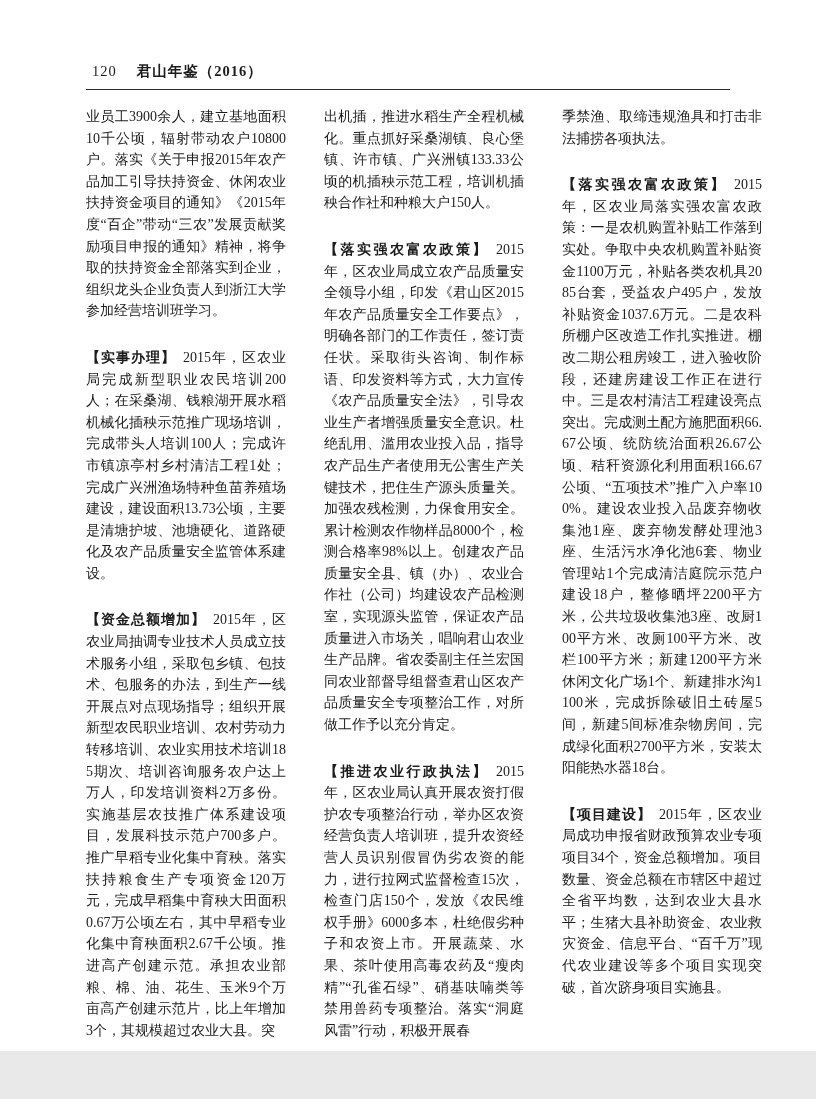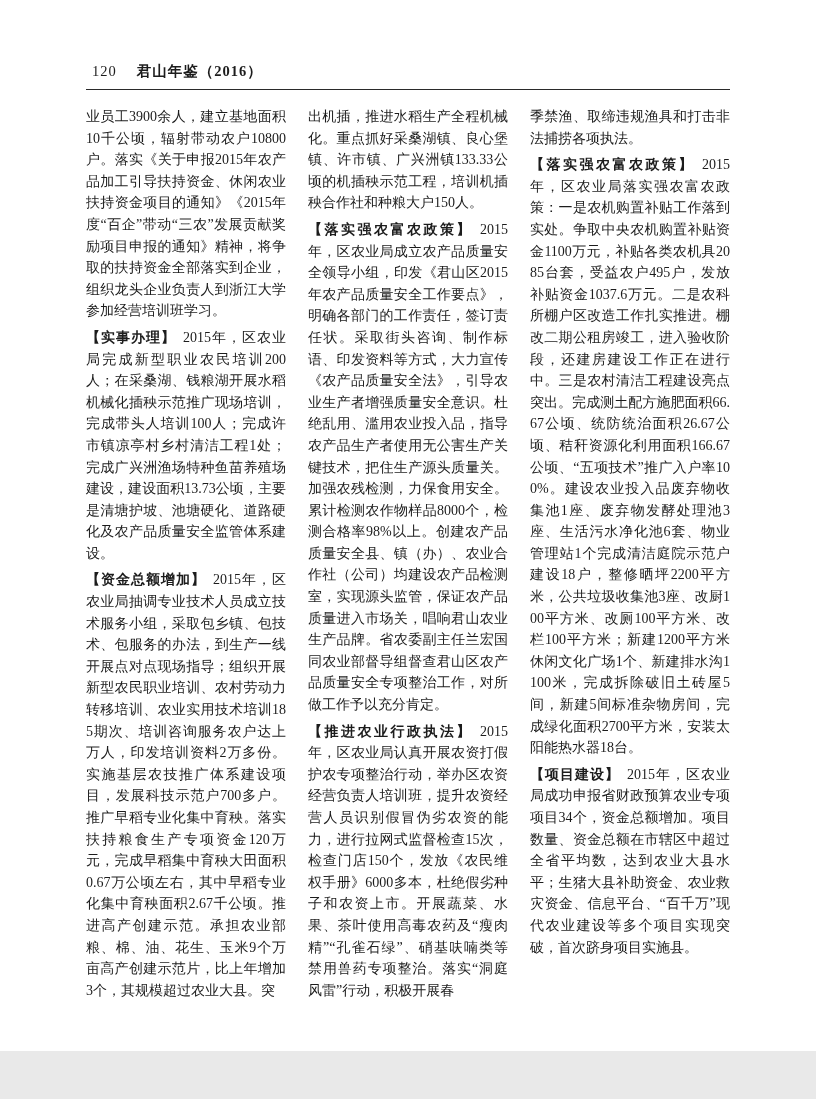--- a/index.html
+++ b/index.html
@@ -25,33 +25,33 @@
   }
   .page-num { letter-spacing: 1px; }
   .book-title { font-weight: bold; letter-spacing: 1px; }
   .header-rule {
     border: none;
     border-top: 1.5px solid #2a2a2a;
     margin: 0 0 16px 0;
   }
   .columns {
     display: flex;
-    gap: 22px;
+    gap: 38px;
   }
   .col {
     width: 200px;
     flex: 0 0 200px;
     font-size: 14px;
     line-height: 21.6px;
     text-align: justify;
     text-justify: inter-ideograph;
     word-break: break-all;
   }
   .col p { margin: 0; }
-  .col p.entry { margin-top: 5px; }
+  .col p.entry { margin-top: 25px; }
   .entry-heading {
     font-weight: bold;
     margin-right: 7px;
   }
   .credit {
     margin-top: 21px;
     text-align: right;
     font-style: italic;
     letter-spacing: 1px;
   }

